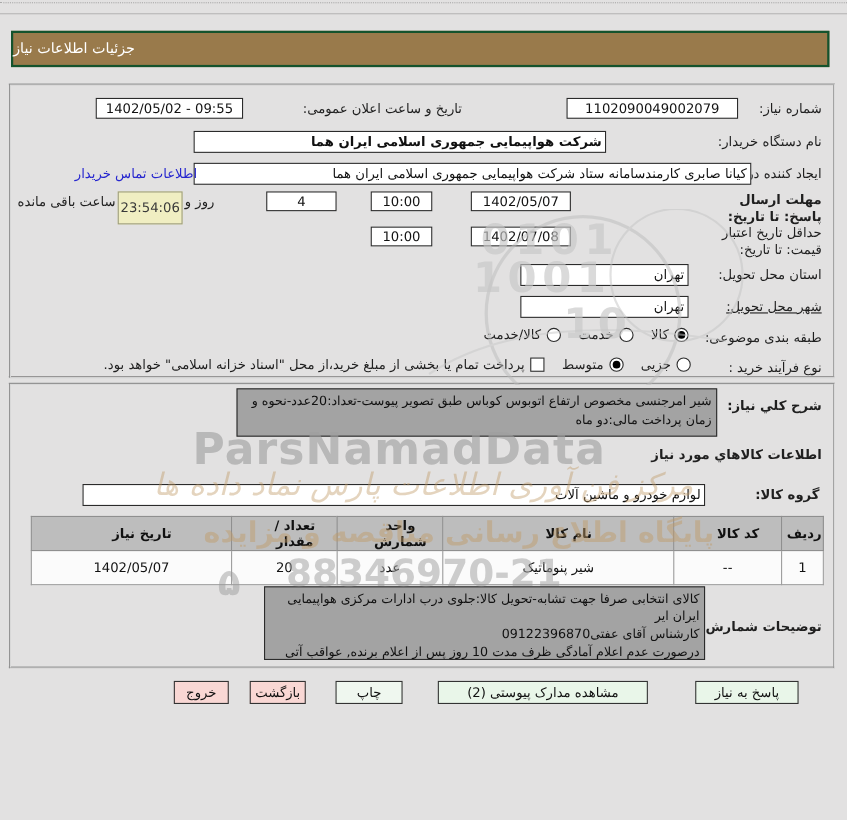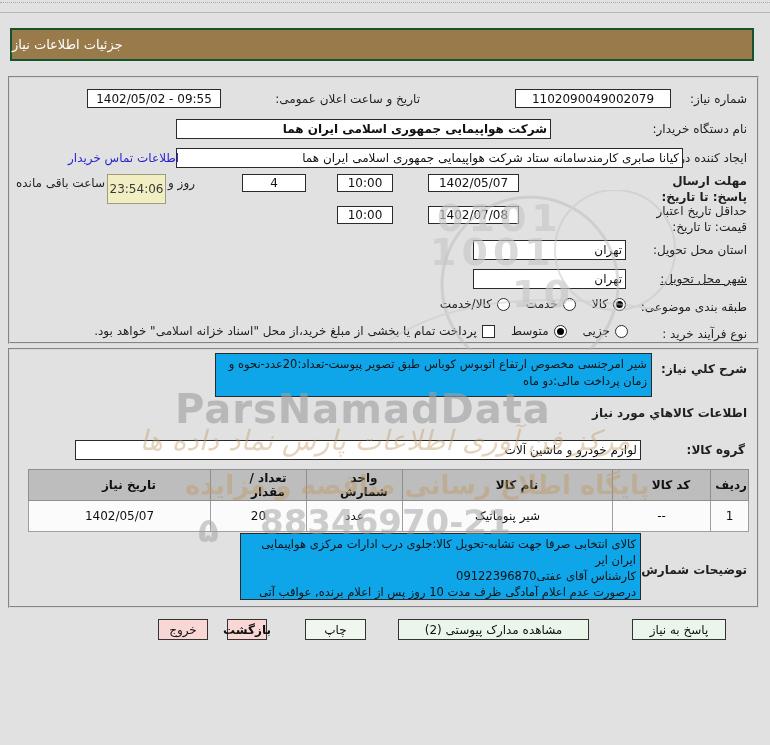--- a/index.html
+++ b/index.html
@@ -22,21 +22,21 @@
   .inp.rtl{direction:rtl;padding-right:3px;text-align:right;}
   .count{position:absolute;background:#f0eec2;border:1px solid #9d9d7d;box-sizing:border-box;
     font-size:12px;color:#3a3a3a;display:flex;align-items:center;justify-content:center;direction:ltr;z-index:2;}
   .link{position:absolute;font-size:12px;color:#2626cf;direction:rtl;white-space:nowrap;cursor:pointer;z-index:2;}
   .optgroup{position:absolute;display:flex;direction:rtl;align-items:center;z-index:2;}
   .opt{display:flex;direction:rtl;align-items:center;gap:5px;font-size:12px;color:#1f1f1f;white-space:nowrap;}
   .radio{width:13px;height:13px;border:1px solid #2b2b2b;border-radius:50%;background:#fff;box-sizing:border-box;flex:0 0 auto;}
   .radio.on{position:relative;}
   .radio.on::after{content:"";position:absolute;left:2px;top:2px;width:7px;height:7px;background:#000;border-radius:50%;}
   .cb{width:13px;height:13px;border:1px solid #2b2b2b;background:#fff;box-sizing:border-box;flex:0 0 auto;}
-  .tbox{position:absolute;background:#0ea5e9;border:1px solid #2b2b2b;box-sizing:border-box;direction:rtl;
+  .tbox{position:absolute;background:#a3a3a3;border:1px solid #2b2b2b;box-sizing:border-box;direction:rtl;
     font-size:11.5px;color:#111;text-align:right;line-height:1.45;padding:2px 4px;overflow:hidden;z-index:2;}
   table.items{position:absolute;left:28px;top:469px;width:720px;border-collapse:collapse;direction:rtl;z-index:2;table-layout:fixed;}
   table.items th{background:#bdbdbd;border:1px solid #8f8f8f;font-size:12px;font-weight:bold;color:#111;height:25px;text-align:center;padding-left:20px;}
   table.items td{background:#fbfbfb;border:1px solid #9f9f9f;font-size:12px;color:#111;height:28px;text-align:center;}
   .ltrcell{direction:ltr;}
   .btn{position:absolute;top:619px;height:21px;border:1px solid #333;box-sizing:border-box;
     font-size:12px;color:#111;display:flex;align-items:center;justify-content:center;direction:rtl;cursor:pointer;z-index:2;}
   .btn.green{background:#e9f6e9;}
   .btn.pink{background:#f9d7d4;}
   
@@ -165,21 +165,21 @@
   <div class="tbox" style="left:240px;top:533px;width:401px;height:67px;line-height:1.4;">
     <div>کالای انتخابی صرفا جهت تشابه-تحویل کالا:جلوی درب ادارات مرکزی هواپیمایی ایران ایر</div>
     <div>کارشناس آقای عفتی09122396870</div>
     <div>درصورت عدم اعلام آمادگی ظرف مدت 10 روز پس از اعلام برنده, عواقب آتی مانند تاخیر در پرداخت به</div>
 
   </div>
 
   <div class="btn green" style="left:632px;width:94px;">پاسخ به نیاز</div>
   <div class="btn green" style="left:398px;width:191px;">مشاهده مدارک پیوستی (2)</div>
   <div class="btn green" style="left:305px;width:61px;background:#eff7ef;">چاپ</div>
-  <div class="btn pink" style="left:227px;width:40px;font-weight:bold;">بازگشت</div>
+  <div class="btn pink" style="left:227px;width:51px;">بازگشت</div>
   <div class="btn pink" style="left:158px;width:50px;">خروج</div>
 
   <svg class="wm" style="left:360px;top:190px;width:340px;height:160px;opacity:.5;" viewBox="0 0 340 160">
     <circle cx="170" cy="95" r="88" fill="none" stroke="#bcbcbc" stroke-width="3"></circle>
     <circle cx="255" cy="60" r="60" fill="none" stroke="#c4c4c4" stroke-width="2"></circle>
     <path d="M30 150 Q120 90 300 120" fill="none" stroke="#c8c8c8" stroke-width="2"></path>
   </svg>
   <div class="wm wm-digits" style="left:437px;top:196px;">0101</div>
   <div class="wm wm-digits" style="left:430px;top:230px;">1001</div>
   <div class="wm wm-digits" style="left:512px;top:272px;">10</div>

